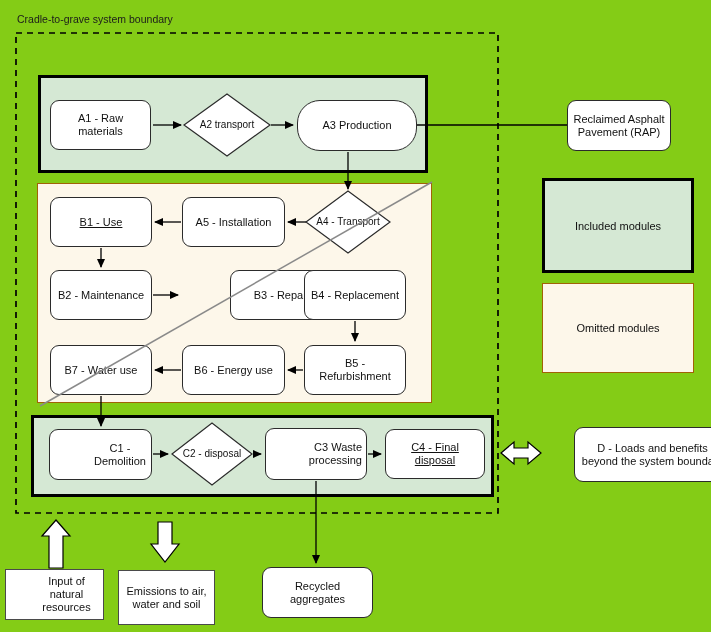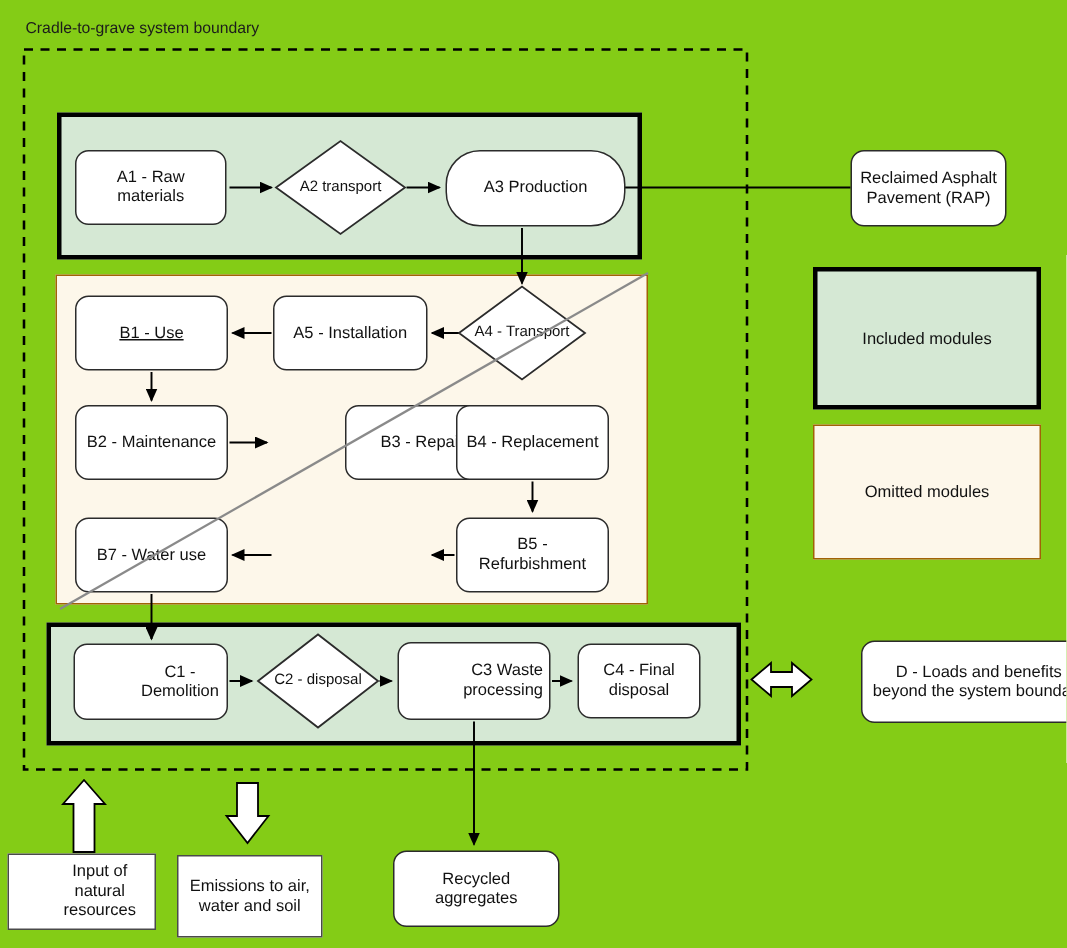--- a/index.html
+++ b/index.html
@@ -82,26 +82,27 @@
   <div class="node" style="left:297px;top:100px;width:120px;height:51px;border-radius:23px;">A3 Production</div>
   <div class="node" style="left:567px;top:100px;width:104px;height:51px;">Reclaimed Asphalt Pavement (RAP)</div>
 
   <div class="node" style="left:50px;top:197px;width:102px;height:50px;text-decoration:underline;">B1 - Use</div>
   <div class="node" style="left:182px;top:197px;width:103px;height:50px;">A5 - Installation</div>
   <div class="diamond-label" style="left:303px;top:215px;width:90px;height:14px;">A4 - Transport</div>
   <div class="node" style="left:50px;top:270px;width:102px;height:50px;">B2 - Maintenance</div>
   <div class="node" style="left:182px;top:270px;width:103px;height:50px;margin-left:48px;">B3 - Repair</div>
   <div class="node" style="left:304px;top:270px;width:102px;height:50px;text-align:center;">B4 - Replacement</div>
   <div class="node" style="left:50px;top:345px;width:102px;height:50px;">B7 - Water use</div>
+  <div class="node" style="left:182px;top:345px;width:103px;height:50px;">B6 - Energy use</div>
   <div class="node" style="left:304px;top:345px;width:102px;height:50px;">B5 - Refurbishment</div>
 
   <div class="node" style="left:49px;top:429px;width:103px;height:51px;padding-left:43px;">C1 - Demolition</div>
   <div class="diamond-label" style="left:167px;top:447px;width:90px;height:14px;">C2 - disposal</div>
   <div class="node" style="left:265px;top:428px;width:102px;height:52px;text-align:right;">C3 Waste processing</div>
-  <div class="node" style="left:385px;top:429px;width:82px;height:50px;">C4 - Final disposal</div>
+  <div class="node" style="left:385px;top:429px;width:100px;height:50px;text-decoration:underline;">C4 - Final disposal</div>
   <div class="node" style="left:574px;top:427px;width:157px;height:55px;">D - Loads and benefits beyond the system boundary</div>
 
   <div class="legend-box zone-green" style="left:542px;top:178px;width:152px;height:95px;">Included modules</div>
   <div class="legend-box zone-cream" style="left:542px;top:283px;width:152px;height:90px;">Omitted modules</div>
 
   <div class="node square" style="left:5px;top:569px;width:99px;height:51px;padding-left:28px;">Input of natural resources</div>
   <div class="node square" style="left:118px;top:570px;width:97px;height:55px;">Emissions to air, water and soil</div>
   <div class="node" style="left:262px;top:567px;width:111px;height:51px;">Recycled aggregates</div>
 
   <svg class="layer" width="711" height="632" viewBox="0 0 711 632">

